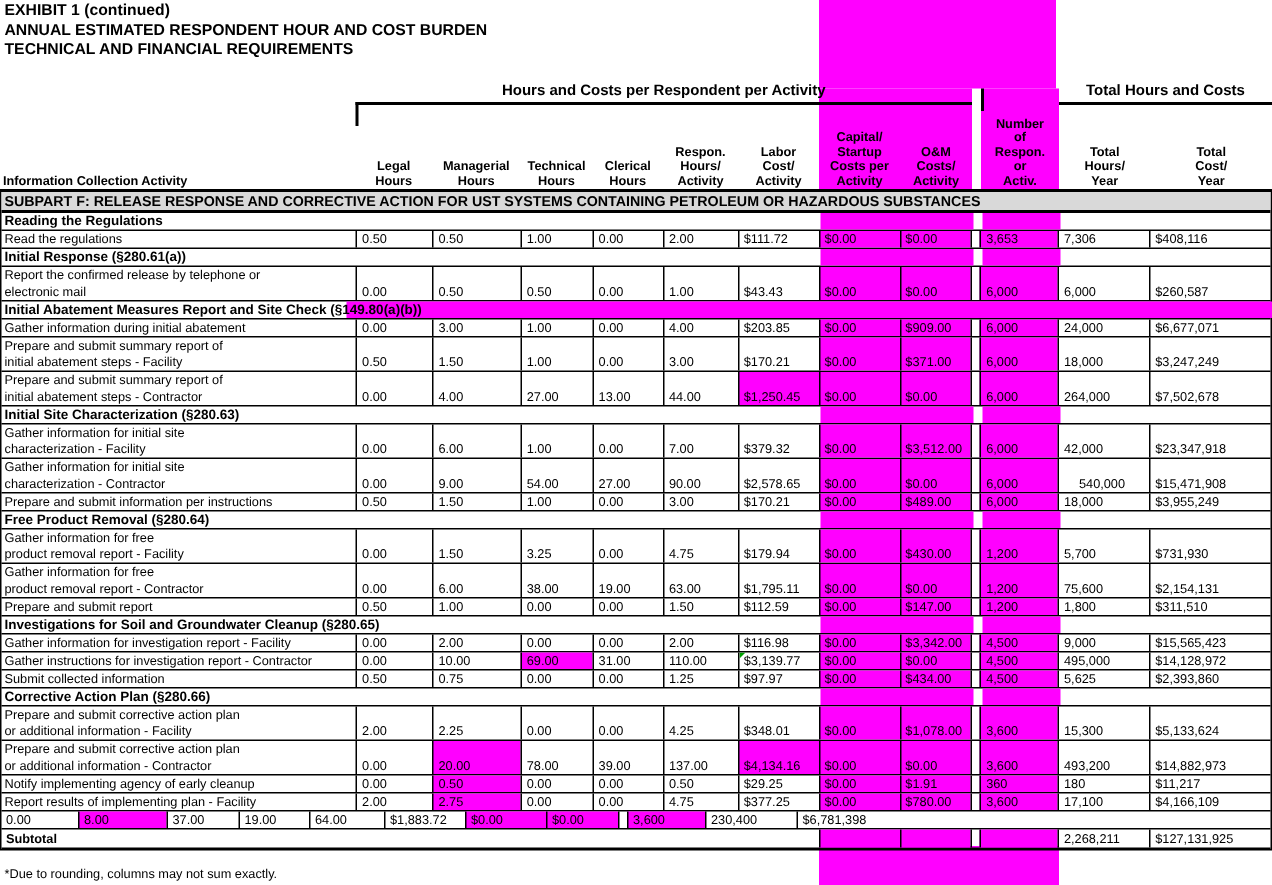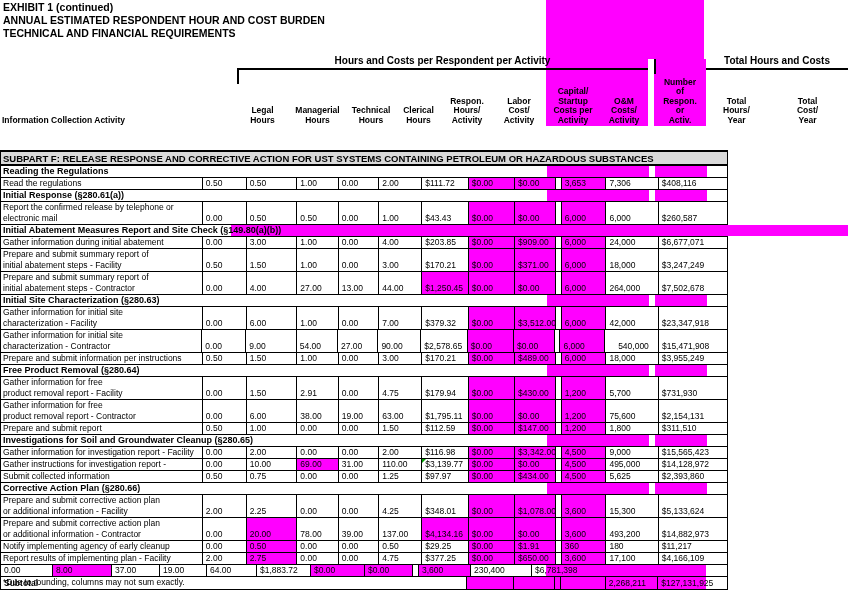--- a/index.html
+++ b/index.html
@@ -26,22 +26,22 @@
   #band-bottom{left:546px;top:564px;width:160px;height:26px;}
   
   #col-headers{left:0;top:70px;width:848px;height:56px;z-index:5;}
   .hcell{
     position:absolute;bottom:1px;font-weight:bold;font-size:8.5px;line-height:9.5px;
     text-align:center;white-space:pre-line;
   }
   .hcell.left{text-align:left;padding-left:2px;}
   
   #tbody{
-    left:0;top:126px;width:728px;box-sizing:border-box;
-    border:1px solid #000;border-top:2px solid #000;z-index:4;background:transparent;margin-top:24px;
+    left:0;top:126px;width:848px;box-sizing:border-box;
+    border:1px solid #000;border-top:2px solid #000;z-index:4;background:transparent;
   }
   .trow{position:relative;display:flex;box-sizing:border-box;border-bottom:1px solid #000;background:transparent;}
   .trow.subpart{height:14px;background:#D9D9D9;font-weight:bold;font-size:9.5px;
     line-height:13px;border-bottom:2px solid #000;padding-left:2px;white-space:nowrap;}
   .trow.section{height:12px;font-weight:bold;font-size:9px;line-height:11px;}
   .sec-label{position:relative;z-index:3;padding-left:2px;white-space:nowrap;}
   .ovl{position:absolute;top:0;bottom:0;background:#FF00FF;z-index:1;}
   .cell{
     box-sizing:border-box;border-left:1px solid #000;display:flex;align-items:flex-end;
     font-size:8.5px;line-height:10px;padding:0 1px 1px 3px;overflow:hidden;position:relative;
@@ -266,21 +266,21 @@
     <div class="trow section">
       <div class="ovl" style="left: 546px; width: 102px;"></div>
       <div class="ovl" style="left: 654px; width: 52px;"></div>
       <span class="sec-label">Free Product Removal (§280.64)</span>
     </div>
     <div class="trow data" style="height: 23px;">
       <div class="cell activity" style="width: 237px;">Gather information for free
 product removal report - Facility</div>
       <div class="cell" style="width: 51px;">0.00</div>
       <div class="cell" style="width: 59px;">1.50</div>
-      <div class="cell" style="width: 48px;">2.91</div>
+      <div class="cell" style="width: 48px;">3.25</div>
       <div class="cell" style="width: 47px;">0.00</div>
       <div class="cell" style="width: 50px;">4.75</div>
       <div class="cell" style="width: 54px;">$179.94</div>
       <div class="cell hl" style="width: 54px;">$0.00</div>
       <div class="cell hl" style="width: 48px;">$430.00</div>
       <div class="cell gutter" style="width: 6px;"></div>
       <div class="cell hl" style="width: 52px;">1,200</div>
       <div class="cell" style="width: 61px;">5,700</div>
       <div class="cell" style="width: 81px;">$731,930</div>
     </div>
@@ -419,21 +419,21 @@
     </div>
     <div class="trow data" style="height: 12px;">
       <div class="cell activity" style="width: 237px;">Report results of implementing plan - Facility</div>
       <div class="cell" style="width: 51px;">2.00</div>
       <div class="cell hl" style="width: 59px;">2.75</div>
       <div class="cell" style="width: 48px;">0.00</div>
       <div class="cell" style="width: 47px;">0.00</div>
       <div class="cell" style="width: 50px;">4.75</div>
       <div class="cell" style="width: 54px;">$377.25</div>
       <div class="cell hl" style="width: 54px;">$0.00</div>
-      <div class="cell hl" style="width: 48px;">$650.00</div>
+      <div class="cell hl" style="width: 48px;">$780.00</div>
       <div class="cell gutter" style="width: 6px;"></div>
       <div class="cell hl" style="width: 52px;">3,600</div>
       <div class="cell" style="width: 61px;">17,100</div>
       <div class="cell" style="width: 81px;">$4,166,109</div>
     </div>
     <div class="trow data" style="height: 12px;">
       <div class="cell" style="width: 51px;">0.00</div>
       <div class="cell hl" style="width: 59px;">8.00</div>
       <div class="cell" style="width: 48px;">37.00</div>
       <div class="cell" style="width: 47px;">19.00</div>

